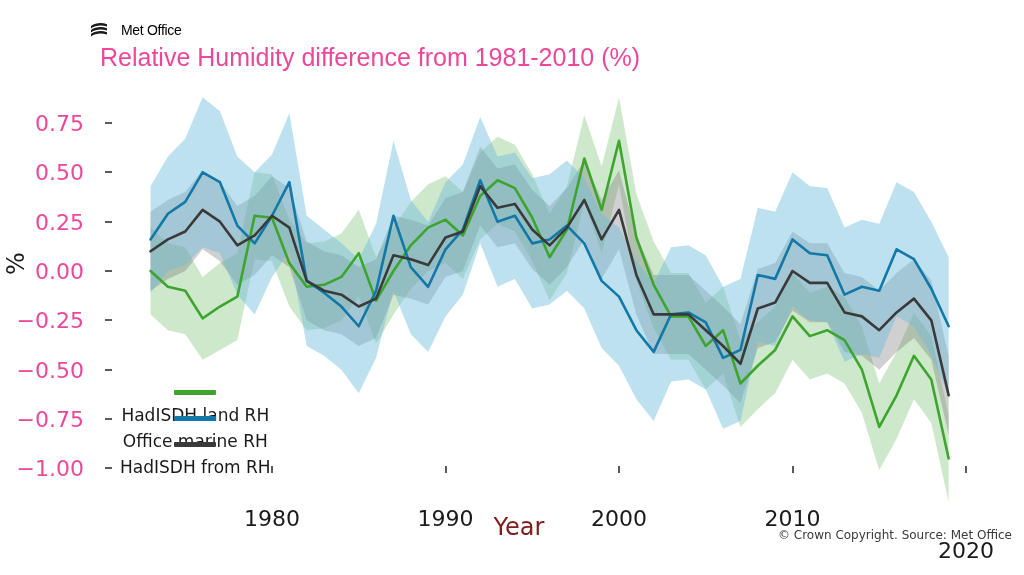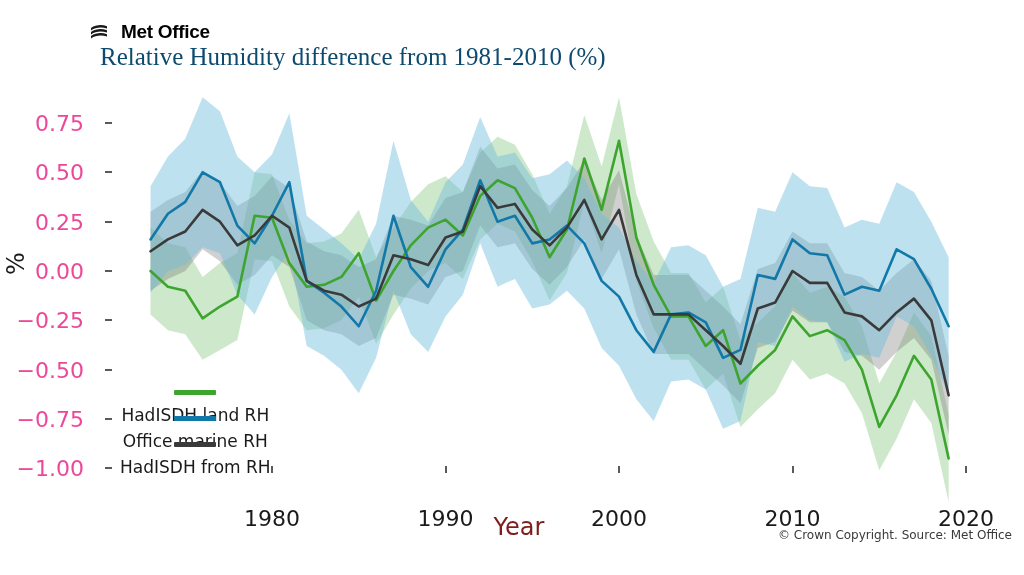--- a/index.html
+++ b/index.html
@@ -13,29 +13,29 @@
   #figure { position:absolute; inset:0; }
 
   
   #brand {
     position:absolute; left:90px; top:22px;
     display:flex; align-items:center; gap:3px;
   }
   #brand .logo { display:block; }
   #brand .brandtext {
     font-family:"Liberation Sans", sans-serif;
-    font-size:19px; font-weight:bold; color:#000;
+    font-size:14px; font-weight:normal; color:#000;
     letter-spacing:-0.3px; line-height:1;text-align:center;
   }
 
   
   #title {
     position:absolute; left:100px; top:43px;
-    font-family:Liberation Serif, serif;
-    font-size:25px; color:#0c4a6e; white-space:nowrap;
+    font-family:Liberation Sans, sans-serif;
+    font-size:25px; color:#ec4899; white-space:nowrap;
   }
 
   
   #ylabel {
     position:absolute; left:2px; top:275px;
     font-family:"DejaVu Sans", sans-serif;
     font-size:24px; color:#1a1a1a;
     transform:rotate(-90deg); transform-origin:left top;
   }
   #xlabel {
@@ -160,21 +160,21 @@
     </div>
   <div id="xticks">
       <div class="xtick" style="left: 272px;">1980</div>
       <div class="xtickmark" style="left: 271px;"></div>
       <div class="xtick" style="left: 445.5px;">1990</div>
       <div class="xtickmark" style="left: 444.5px;"></div>
       <div class="xtick" style="left: 619px;">2000</div>
       <div class="xtickmark" style="left: 618px;"></div>
       <div class="xtick" style="left: 792.5px;">2010</div>
       <div class="xtickmark" style="left: 791.5px;"></div>
-      <div class="xtick" style="left: 966px;">2020</div>
+      <div class="xtick" style="left: 966px; margin-top: 32px;">2020</div>
       <div class="xtickmark" style="left: 965px;"></div>
     </div>
 
   <div id="legend">
     <div class="legend-row">
       <span class="legend-swatch" style="background: rgb(61, 165, 46);"></span>
       <span class="legend-label">HadISDH land RH</span>
     </div>
     <div class="legend-row">
       <span class="legend-swatch" style="background: rgb(18, 120, 168);"></span>

